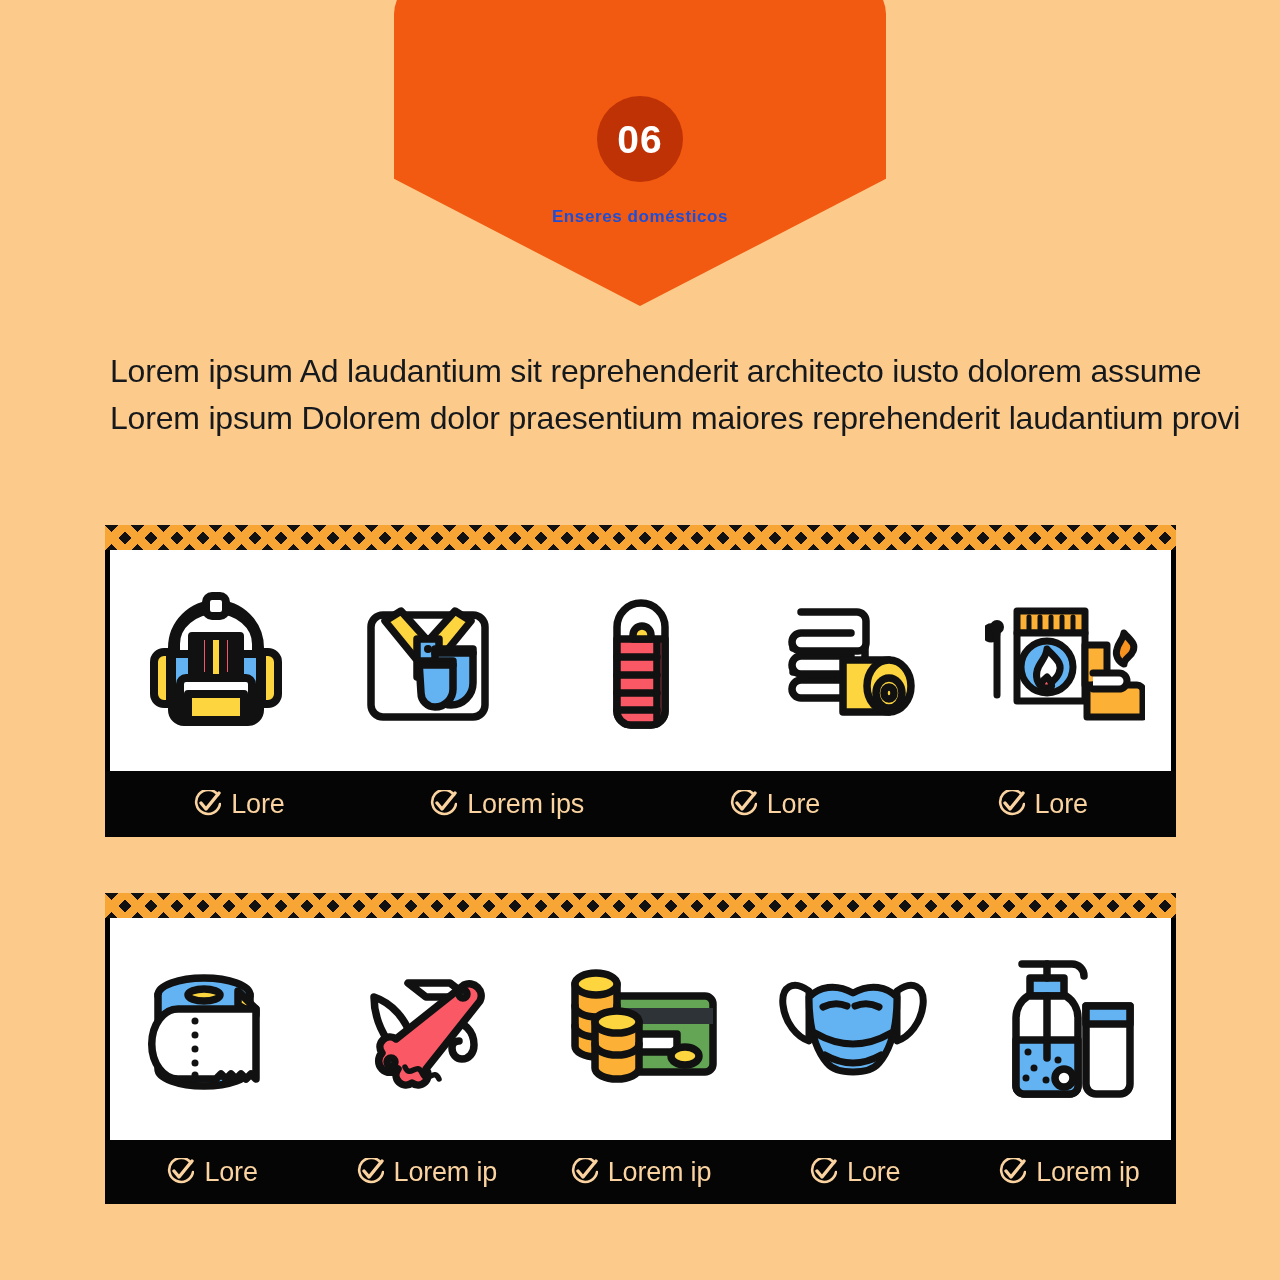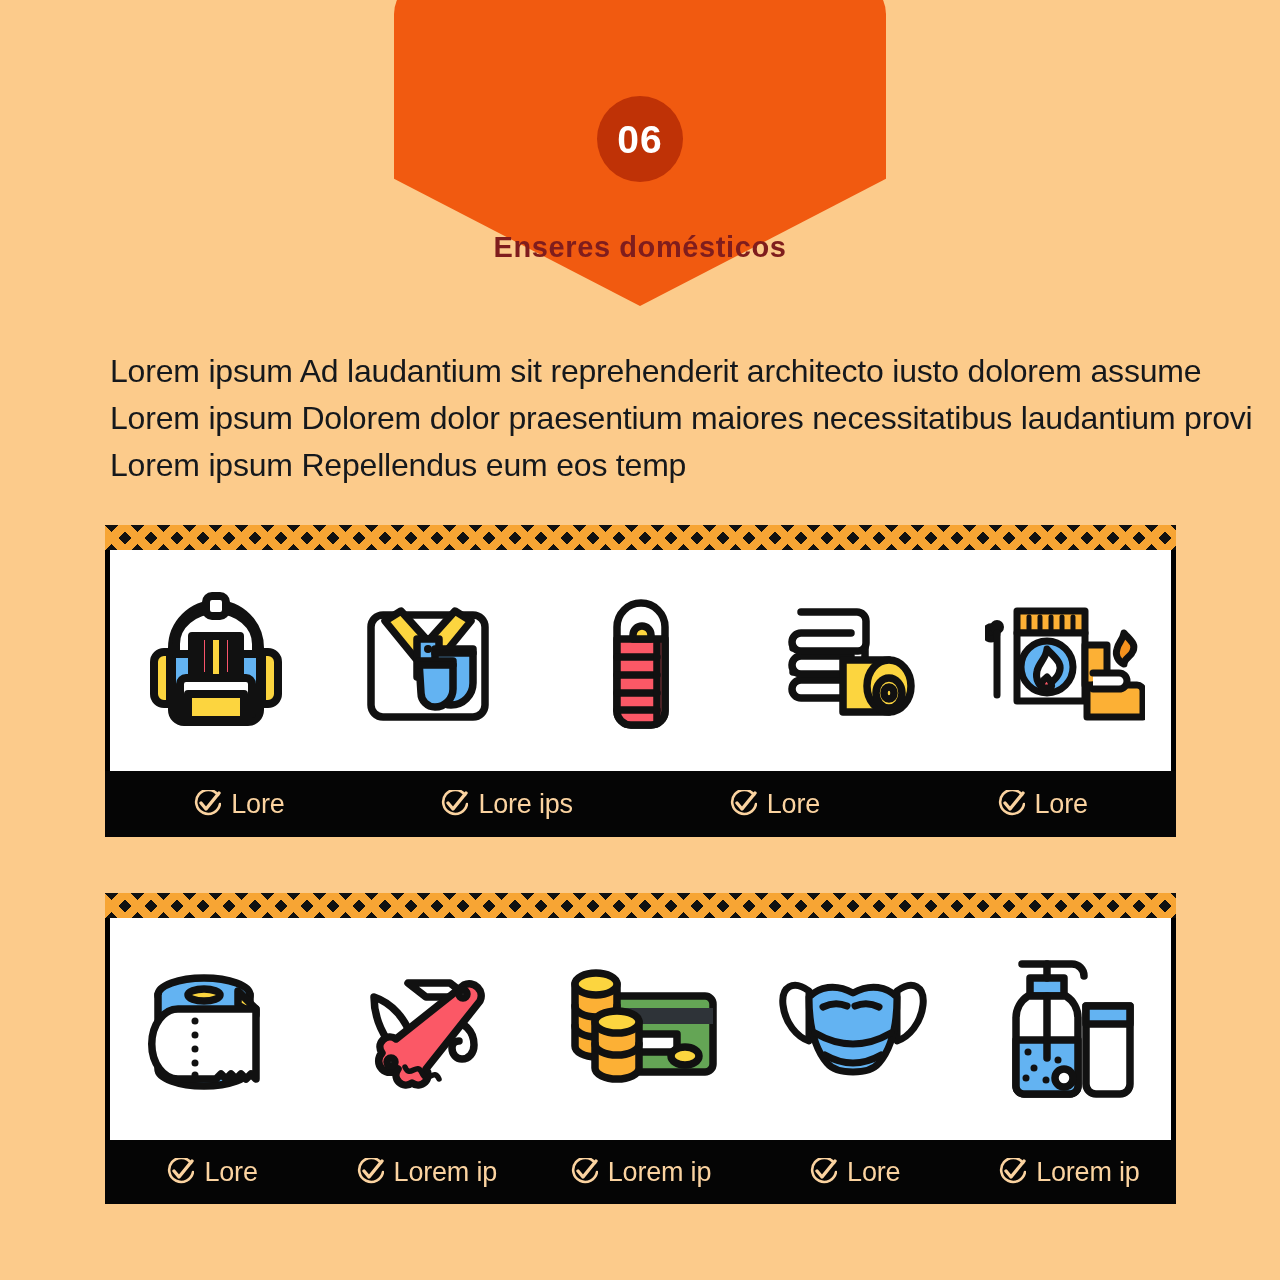--- a/index.html
+++ b/index.html
@@ -27,21 +27,21 @@
     width:86px;height:86px;border-radius:50%;
     background:#bf3206;
     display:flex;align-items:center;justify-content:center;
   }
   .banner-badge-num{
     color:#ffffff;font-size:39px;font-weight:700;letter-spacing:1px;
     line-height:1;
   }
   .banner-title{
     position:absolute;left:0;right:0;top:227px;text-align:center;
-    color:#7f1d1d;font-size:29px;font-weight:700;letter-spacing:0.6px;margin-top:24px;
+    color:#1d4ed8;font-size:17px;font-weight:700;letter-spacing:0.6px;
   }
 
   
   .intro{
     position:absolute;left:110px;top:348px;width:1070px;
     color:#15181c;font-size:32px;line-height:47px;
     font-family:"Liberation Sans", sans-serif;
     letter-spacing:-0.2px;
   }
   .intro .ln{display:block;white-space:nowrap;}
@@ -96,22 +96,21 @@
 <div class="banner-wrap">
   <div class="banner-shape"></div>
   <div class="banner-badge">
     <span class="banner-badge-num">06</span>
   </div>
   <div class="banner-title">Enseres domésticos</div>
 </div>
 
 <div class="intro">
   <span class="ln">Lorem ipsum Ad laudantium sit reprehenderit architecto iusto dolorem assume</span>
-  <span class="ln">Lorem ipsum Dolorem dolor praesentium maiores necessitatibus laudantium provi</span>
-  <span class="ln">Lorem ipsum Repellendus eum eos temp</span>
+  <span class="ln">Lorem ipsum Dolorem dolor praesentium maiores reprehenderit laudantium provi</span>
 </div>
 
 <div class="card" id="card-0">
   <div class="tape"></div>
   <div class="card-body">
 
     <div class="cell">
       <svg width="132" height="142" viewBox="0 0 132 142">
         <g stroke="#111" stroke-width="8" stroke-linejoin="round" stroke-linecap="round" fill="none">
           <path d="M20 62 h-6 a10 10 0 0 0 -10 10 v32 a10 10 0 0 0 10 10 h6 z" fill="#fcd53f"></path>
@@ -199,21 +198,21 @@
         <path d="M25 5 a12 12 0 1 0 2 9" fill="none" stroke="#fbd3a0" stroke-width="2.6" stroke-linecap="round"></path>
         <path d="M8 13 l5 6 L26 3" fill="none" stroke="#fbd3a0" stroke-width="3.4" stroke-linecap="round" stroke-linejoin="round"></path>
       </svg>
       <span class="ctxt">Lore</span>
     </div>
     <div class="caption">
       <svg class="chk" width="28" height="28" viewBox="0 0 28 28">
         <path d="M25 5 a12 12 0 1 0 2 9" fill="none" stroke="#fbd3a0" stroke-width="2.6" stroke-linecap="round"></path>
         <path d="M8 13 l5 6 L26 3" fill="none" stroke="#fbd3a0" stroke-width="3.4" stroke-linecap="round" stroke-linejoin="round"></path>
       </svg>
-      <span class="ctxt">Lore ips</span>
+      <span class="ctxt">Lorem ips</span>
     </div>
     <div class="caption">
       <svg class="chk" width="28" height="28" viewBox="0 0 28 28">
         <path d="M25 5 a12 12 0 1 0 2 9" fill="none" stroke="#fbd3a0" stroke-width="2.6" stroke-linecap="round"></path>
         <path d="M8 13 l5 6 L26 3" fill="none" stroke="#fbd3a0" stroke-width="3.4" stroke-linecap="round" stroke-linejoin="round"></path>
       </svg>
       <span class="ctxt">Lore</span>
     </div>
     <div class="caption">
       <svg class="chk" width="28" height="28" viewBox="0 0 28 28">

